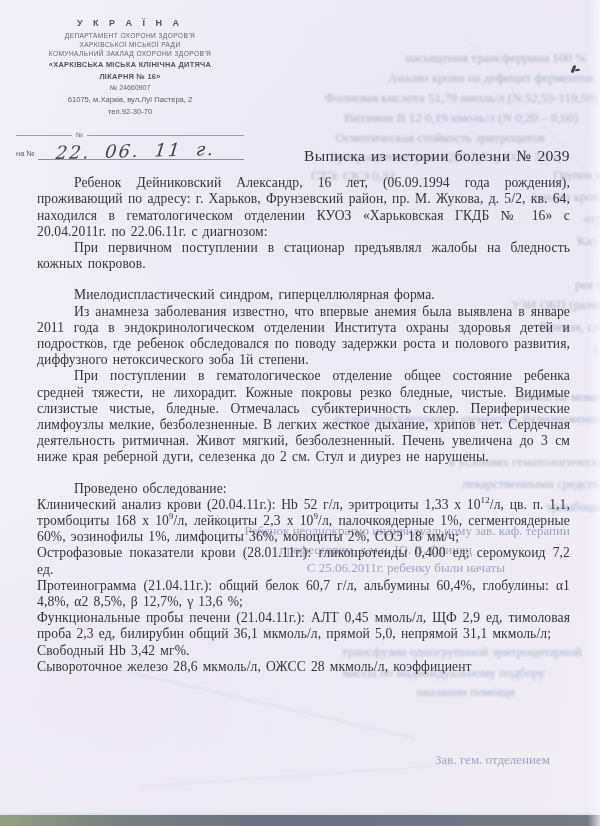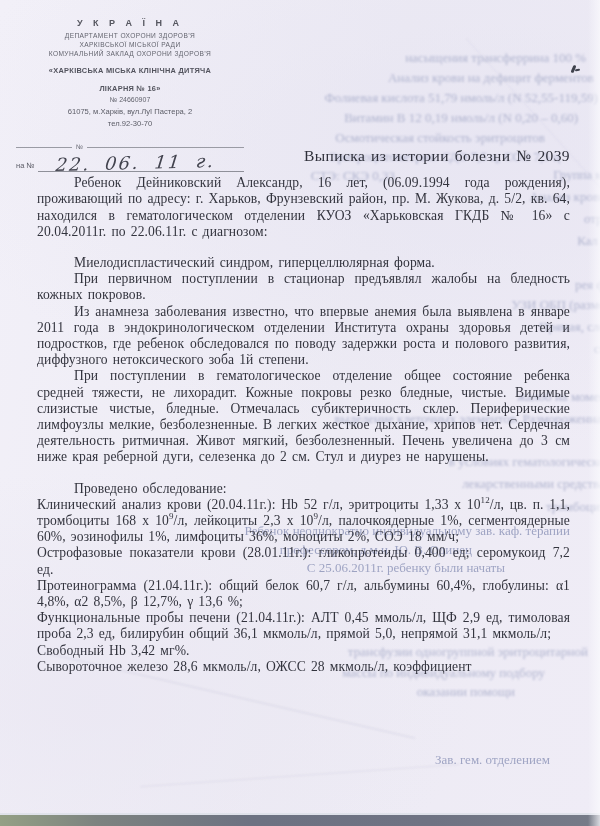--- a/index.html
+++ b/index.html
@@ -23,21 +23,21 @@
 
   
   .letterhead{
     position:absolute;left:16px;top:18px;width:228px;
     text-align:center;
     font-family:"Liberation Sans","DejaVu Sans",sans-serif;
     color:#5b5c66;
   }
   .lh-country{font-size:9px;letter-spacing:4px;font-weight:bold;color:#55565f;margin-bottom:3px;}
   .lh-small{font-size:6.6px;letter-spacing:.4px;line-height:9px;color:#63646e;}
-  .lh-name{font-size:7.4px;font-weight:bold;letter-spacing:.3px;line-height:10px;color:#52535d;margin-top:8px;text-align:center;}
+  .lh-name{font-size:7.4px;font-weight:bold;letter-spacing:.3px;line-height:10px;color:#52535d;margin-top:2px;text-align:center;}
   .lh-num{font-size:7px;line-height:10px;color:#63646e;margin-top:1px;}
   .lh-addr{font-size:7.6px;line-height:10px;color:#5b5c66;margin-top:2px;}
   .ref-row1{display:flex;align-items:flex-end;margin-top:7px;height:12px;}
   .ref-row1 .seg{width:56px;border-bottom:1px solid #9a9ba4;}
   .ref-row1 .nolbl{font-size:6.5px;color:#6a6b75;padding:0 4px;transform:translateY(2px);}
   .ref-row1 .seg2{flex:1;border-bottom:1px solid #9a9ba4;}
   .ref-row2{display:flex;align-items:flex-end;margin-top:2px;height:22px;}
   .ref-row2 .reflbl{font-size:7.5px;color:#5b5c66;padding-right:4px;transform:translateY(-2px);}
   .handline{flex:1;border-bottom:1.2px solid #8f9099;position:relative;height:24px;}
   .handwriting{
@@ -76,21 +76,21 @@
   .bl.dk{color:#9097ba;filter:blur(.5px);}
   .b0{top:50px;right:14px;}  .b1{top:70px;right:6px;}   .b2{top:90px;right:2px;}
   .b3{top:110px;right:22px;} .b4{top:130px;right:55px;} .b5{top:149px;right:40px;padding-left:24px;}
   .b6{top:168px;right:205px;}
   .b7{top:167px;right:-28px;} .b8{top:189px;right:-6px;}  .b9{top:211px;right:-30px;}
   .b10{top:233px;right:-14px;}.b12{top:277px;right:-26px;}
   .b13{top:297px;right:-20px;}.b14{top:319px;right:-24px;}.b15{top:341px;right:-30px;}
   .b16{top:389px;right:-12px;}.b17{top:411px;right:-8px;}
   .b18{top:454px;right:-16px;}.b19{top:476px;right:-20px;}.b20{top:499px;right:-18px;}
   .b21{top:523px;right:30px;} .b22{top:542px;right:128px;}.b23{top:560px;right:95px;}
-  .b24{top:644px;right:12px;} .b25{top:665px;right:55px;} .b26{top:684px;right:85px;}
+  .b24{top:644px;right:18px;} .b25{top:665px;right:55px;} .b26{top:684px;right:85px;}
   .b27{top:752px;right:50px;}
 
   
   .pen-mark{position:absolute;top:64px;right:20px;width:9px;height:11px;pointer-events:none;}
   .pen-mark i{position:absolute;display:block;background:#3f424d;border-radius:2px;}
   .pen-mark i:nth-child(1){left:1px;top:1px;width:3px;height:8px;transform:rotate(24deg);}
   .pen-mark i:nth-child(2){left:4px;top:5px;width:5px;height:2px;transform:rotate(-12deg);}
   .crease{position:absolute;border-top:1px solid rgba(162,162,190,.28);filter:blur(1px);pointer-events:none;}
   .crease.c1{top:695px;left:40px;width:380px;transform:rotate(13deg);}
   .crease.c2{top:775px;left:140px;width:320px;transform:rotate(-4deg);border-top-color:rgba(162,162,190,.2);}
@@ -156,22 +156,22 @@
       <span class="reflbl">на №</span>
       <span class="handline">
         <span class="handwriting">22. 06. 11 г.</span>
       </span>
     </div>
   </div>
 
   <div class="doc-body">
     <h1 class="doc-title">Выписка из истории болезни № 2039</h1>
     <p class="indent">Ребенок Дейниковский Александр, 16 лет, (06.09.1994 года рождения), проживающий по адресу: г. Харьков, Фрунзевский район, пр. М. Жукова, д. 5/2, кв. 64, находился в гематологическом отделении КУОЗ «Харьковская ГКДБ № 16» с 20.04.2011г. по 22.06.11г. с диагнозом:</p>
+    <p class="indent">При первичном поступлении в стационар предъявлял жалобы на бледность кожных покровов.</p>
     <p class="indent gap-top">Миелодиспластический синдром, гиперцеллюлярная форма.</p>
-    <p class="indent">При первичном поступлении в стационар предъявлял жалобы на бледность кожных покровов.</p>
     <p class="indent">Из анамнеза заболевания известно, что впервые анемия была выявлена в январе 2011 года в эндокринологическом отделении Института охраны здоровья детей и подростков, где ребенок обследовался по поводу задержки роста и полового развития, диффузного нетоксического зоба 1й степени.</p>
     <p class="indent">При поступлении в гематологическое отделение общее состояние ребенка средней тяжести, не лихорадит. Кожные покровы резко бледные, чистые. Видимые слизистые чистые, бледные. Отмечалась субиктеричность склер. Периферические лимфоузлы мелкие, безболезненные. В легких жесткое дыхание, хрипов нет. Сердечная деятельность ритмичная. Живот мягкий, безболезненный. Печень увеличена до 3 см ниже края реберной дуги, селезенка до 2 см. Стул и диурез не нарушены.</p>
     <p class="indent gap-top">Проведено обследование:</p>
     <p>Клинический анализ крови (20.04.11г.): Hb 52 г/л, эритроциты 1,33 х 10<sup>12</sup>/л, цв. п. 1,1, тромбоциты 168 х 10<sup>9</sup>/л, лейкоциты 2,3 х 10<sup>9</sup>/л, палочкоядерные 1%, сегментоядерные 60%, эозинофилы 1%, лимфоциты 36%, моноциты 2%, СОЭ 18 мм/ч;</p>
     <p>Острофазовые показатели крови (28.01.11г.): гликопротеиды 0,400 ед; серомукоид 7,2 ед.</p>
     <p>Протеинограмма (21.04.11г.): общий белок 60,7 г/л, альбумины 60,4%, глобулины: α1 4,8%, α2 8,5%, β 12,7%, γ 13,6 %;</p>
     <p>Функциональные пробы печени (21.04.11г.): АЛТ 0,45 ммоль/л, ЩФ 2,9 ед, тимоловая проба 2,3 ед, билирубин общий 36,1 мкмоль/л, прямой 5,0, непрямой 31,1 мкмоль/л;</p>
     <p>Свободный Hb 3,42 мг%.</p>
     <p>Сывороточное железо 28,6 мкмоль/л, ОЖСС 28 мкмоль/л, коэффициент</p>
   </div>

